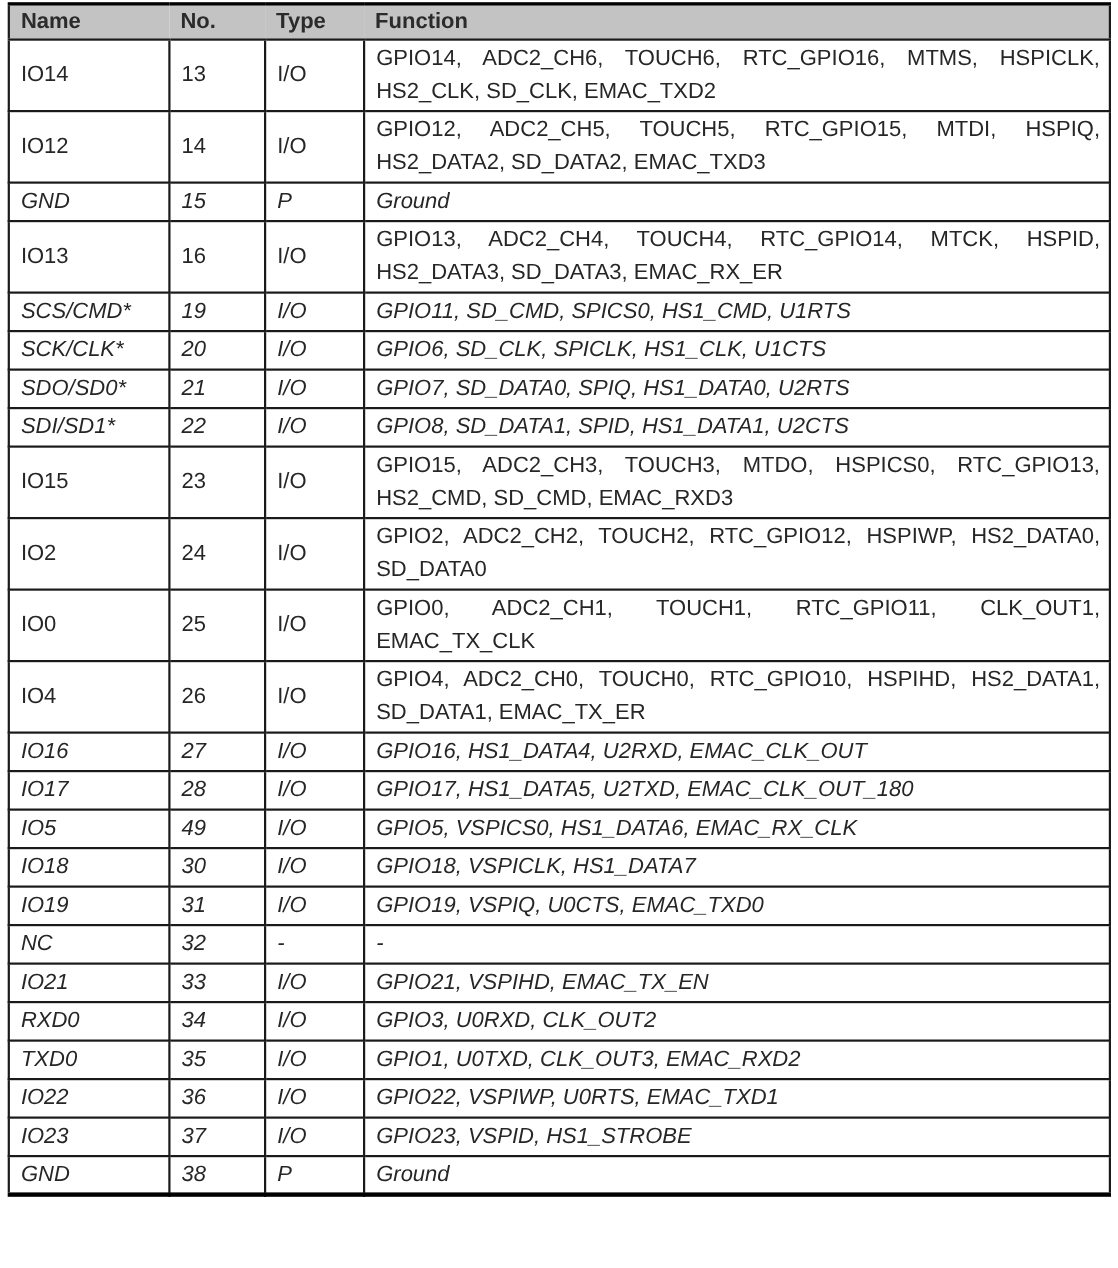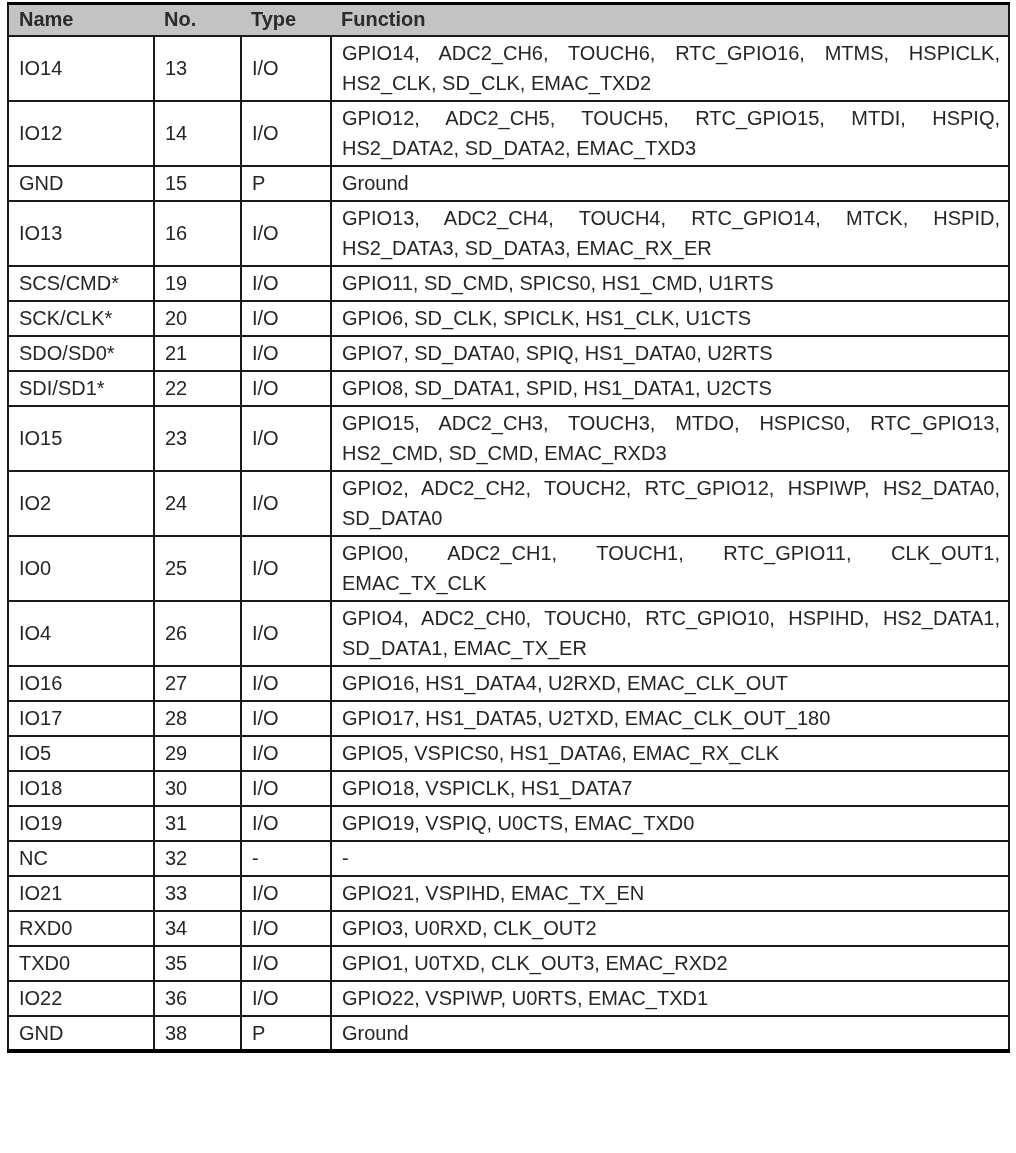--- a/index.html
+++ b/index.html
@@ -33,21 +33,21 @@
     color:#2b2b2b;
   }
   thead tr{height:32px;}
   tbody td{
     border:2px solid var(--border);
     padding:1px 8px 1px 10px;
     vertical-align:middle;
     line-height:30px;
     white-space:normal;
   }
-  tbody tr.single{height:35px;}
+  tbody tr.single{height:35px;font-style:italic;}
   tbody tr.double{height:65px;padding-left:36px;}
   td.fn{text-align:justify;text-justify:inter-word;margin-top:44px;}
   td.fn:after{content:"";display:inline-block;width:0;}
 </style>
 </head>
 <body>
 
 <div class="sheet">
   <table class="pin-table">
     <colgroup>
@@ -144,21 +144,21 @@
     <td class="fn">GPIO16, HS1_DATA4, U2RXD, EMAC_CLK_OUT</td>
   </tr>
         <tr class="single">
     <td>IO17</td>
     <td>28</td>
     <td>I/O</td>
     <td class="fn">GPIO17, HS1_DATA5, U2TXD, EMAC_CLK_OUT_180</td>
   </tr>
         <tr class="single">
     <td>IO5</td>
-    <td>29</td>
+    <td>49</td>
     <td>I/O</td>
     <td class="fn">GPIO5, VSPICS0, HS1_DATA6, EMAC_RX_CLK</td>
   </tr>
         <tr class="single">
     <td>IO18</td>
     <td>30</td>
     <td>I/O</td>
     <td class="fn">GPIO18, VSPICLK, HS1_DATA7</td>
   </tr>
         <tr class="single">
@@ -189,20 +189,26 @@
     <td>TXD0</td>
     <td>35</td>
     <td>I/O</td>
     <td class="fn">GPIO1, U0TXD, CLK_OUT3, EMAC_RXD2</td>
   </tr>
         <tr class="single">
     <td>IO22</td>
     <td>36</td>
     <td>I/O</td>
     <td class="fn">GPIO22, VSPIWP, U0RTS, EMAC_TXD1</td>
+  </tr>
+        <tr class="single">
+    <td>IO23</td>
+    <td>37</td>
+    <td>I/O</td>
+    <td class="fn">GPIO23, VSPID, HS1_STROBE</td>
   </tr>
         <tr class="single">
     <td>GND</td>
     <td>38</td>
     <td>P</td>
     <td class="fn">Ground</td>
   </tr>
       </tbody>
   </table>
 </div>

